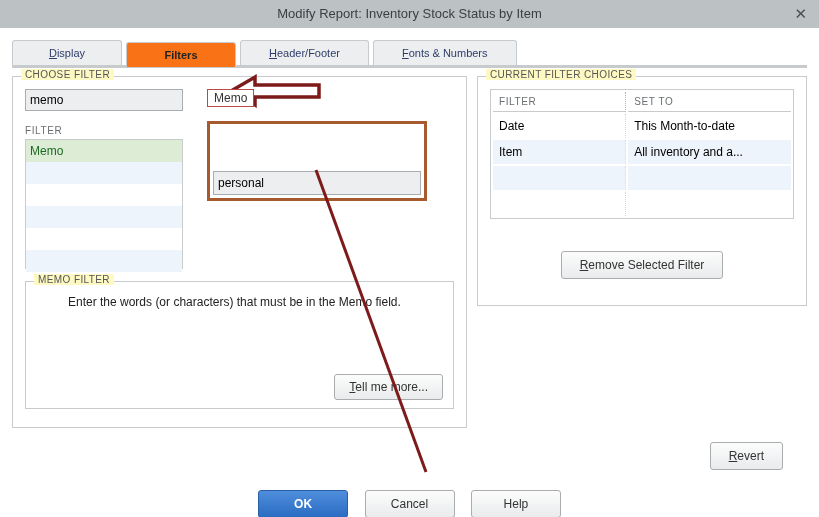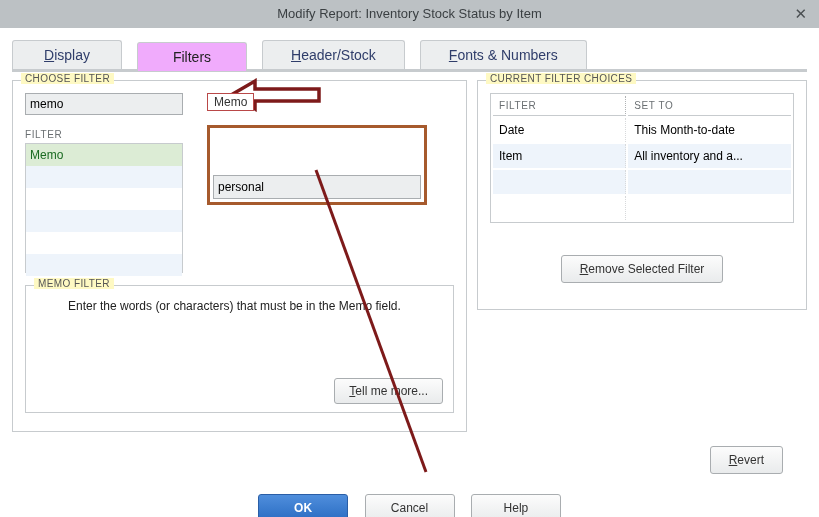--- a/index.html
+++ b/index.html
@@ -3,28 +3,28 @@
 <meta charset="utf-8">
 <style>
   * { box-sizing: border-box; margin: 0; padding: 0; font-family: Arial, sans-serif; }
   body { background: #fff; width: 819px; height: 517px; position: relative; }
   .titlebar { background: #bcc1c4; height: 28px; line-height: 28px; color: #3a3f42; font-size: 13px; text-align: center; position: relative; }
   .titlebar .close { position: absolute; right: 12px; top: 0; font-size: 15px; color: #4a4f52; }
   .content { background: #fff; padding: 12px 12px 0 12px; }
 
   .tabs { display: flex; border-bottom: 3px solid #c7cbce; }
   .tab {
-    min-width: 110px; padding: 6px 28px; text-align: center; font-size: 14px;
-    border: 1px solid #c7cbce; border-bottom: none; margin-right: 15px;
+    min-width: 110px; padding: 6px 28px; text-align: center; font-size: 11px;
+    border: 1px solid #c7cbce; border-bottom: none; margin-right: 4px;
     background: #eceeef; color: #2f3d6a;
     border-top-left-radius: 3px; border-top-right-radius: 3px;
     cursor: default;
   }
   .tab span.und { text-decoration: underline; text-decoration-color: #2f3d6a; }
-  .tab.active { background: #f0abfc; font-weight: normal; color: #222; position: relative; top: 2px; }
+  .tab.active { background: #f97316; font-weight: bold; color: #222; position: relative; top: 2px; }
 
   .panel-area { display: flex; gap: 10px; padding-top: 8px; }
   .left-col { flex: 1; }
   .right-col { width: 330px; }
 
   .fieldset {
     border: 1px solid #c7cbce; padding: 12px 12px 10px 12px; position: relative; margin-bottom: 8px;
   }
   .fieldset .legend {
     position: absolute; top: -8px; left: 8px; background: #fef9c3; padding: 0 4px; font-size: 10px;
@@ -99,21 +99,21 @@
 
 <div class="titlebar">
   <span>Modify Report: Inventory Stock Status by Item</span>
   <span class="close">✕</span>
 </div>
 
 <div class="content">
   <div class="tabs">
     <div class="tab"><span class="und">D</span><span>isplay</span></div>
     <div class="tab active"><span>Filters</span></div>
-    <div class="tab"><span class="und">H</span><span>eader/Stock</span></div>
+    <div class="tab"><span class="und">H</span><span>eader/Footer</span></div>
     <div class="tab"><span class="und">F</span><span>onts &amp; Numbers</span></div>
   </div>
 
   <div class="panel-area">
     <div class="left-col">
       <div class="fieldset choose-filter">
         <span class="legend">CHOOSE FILTER</span>
 
         <div class="choose-top">
           <div class="search-col">

